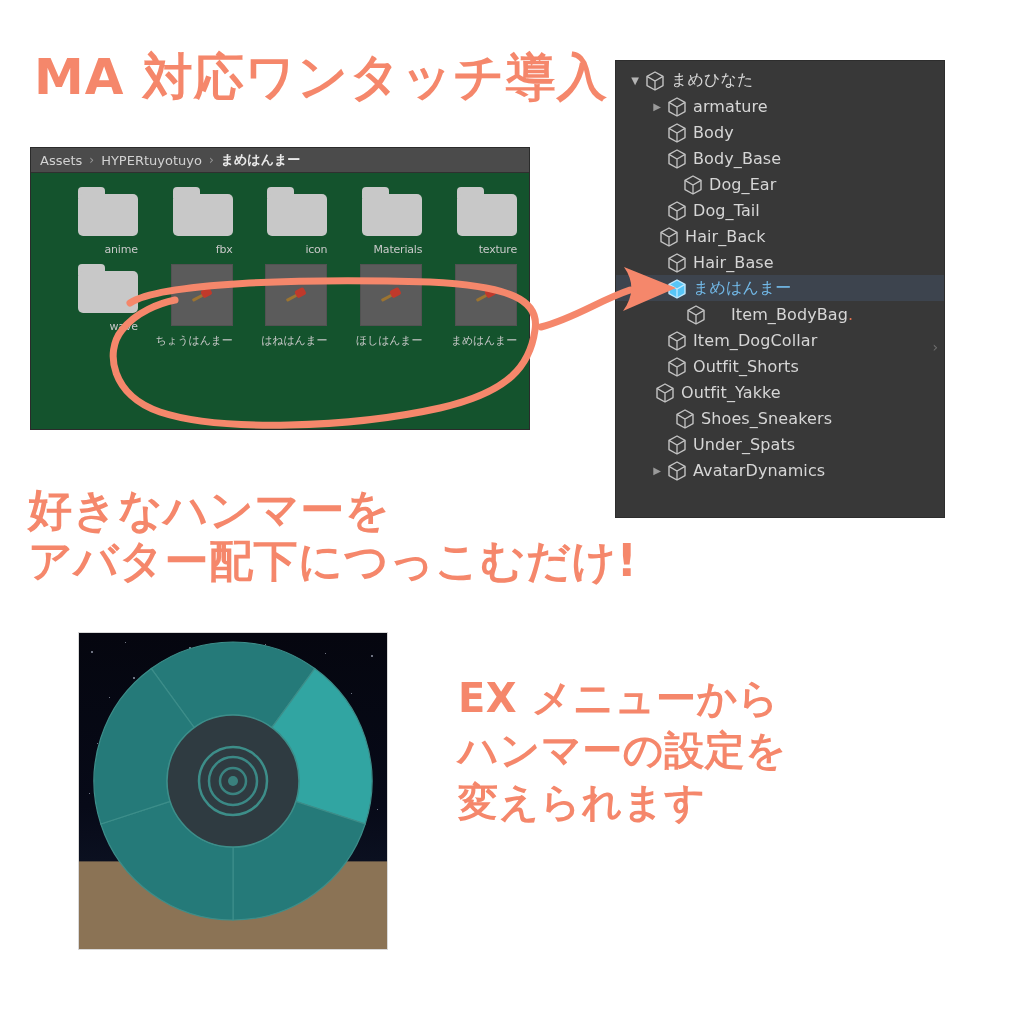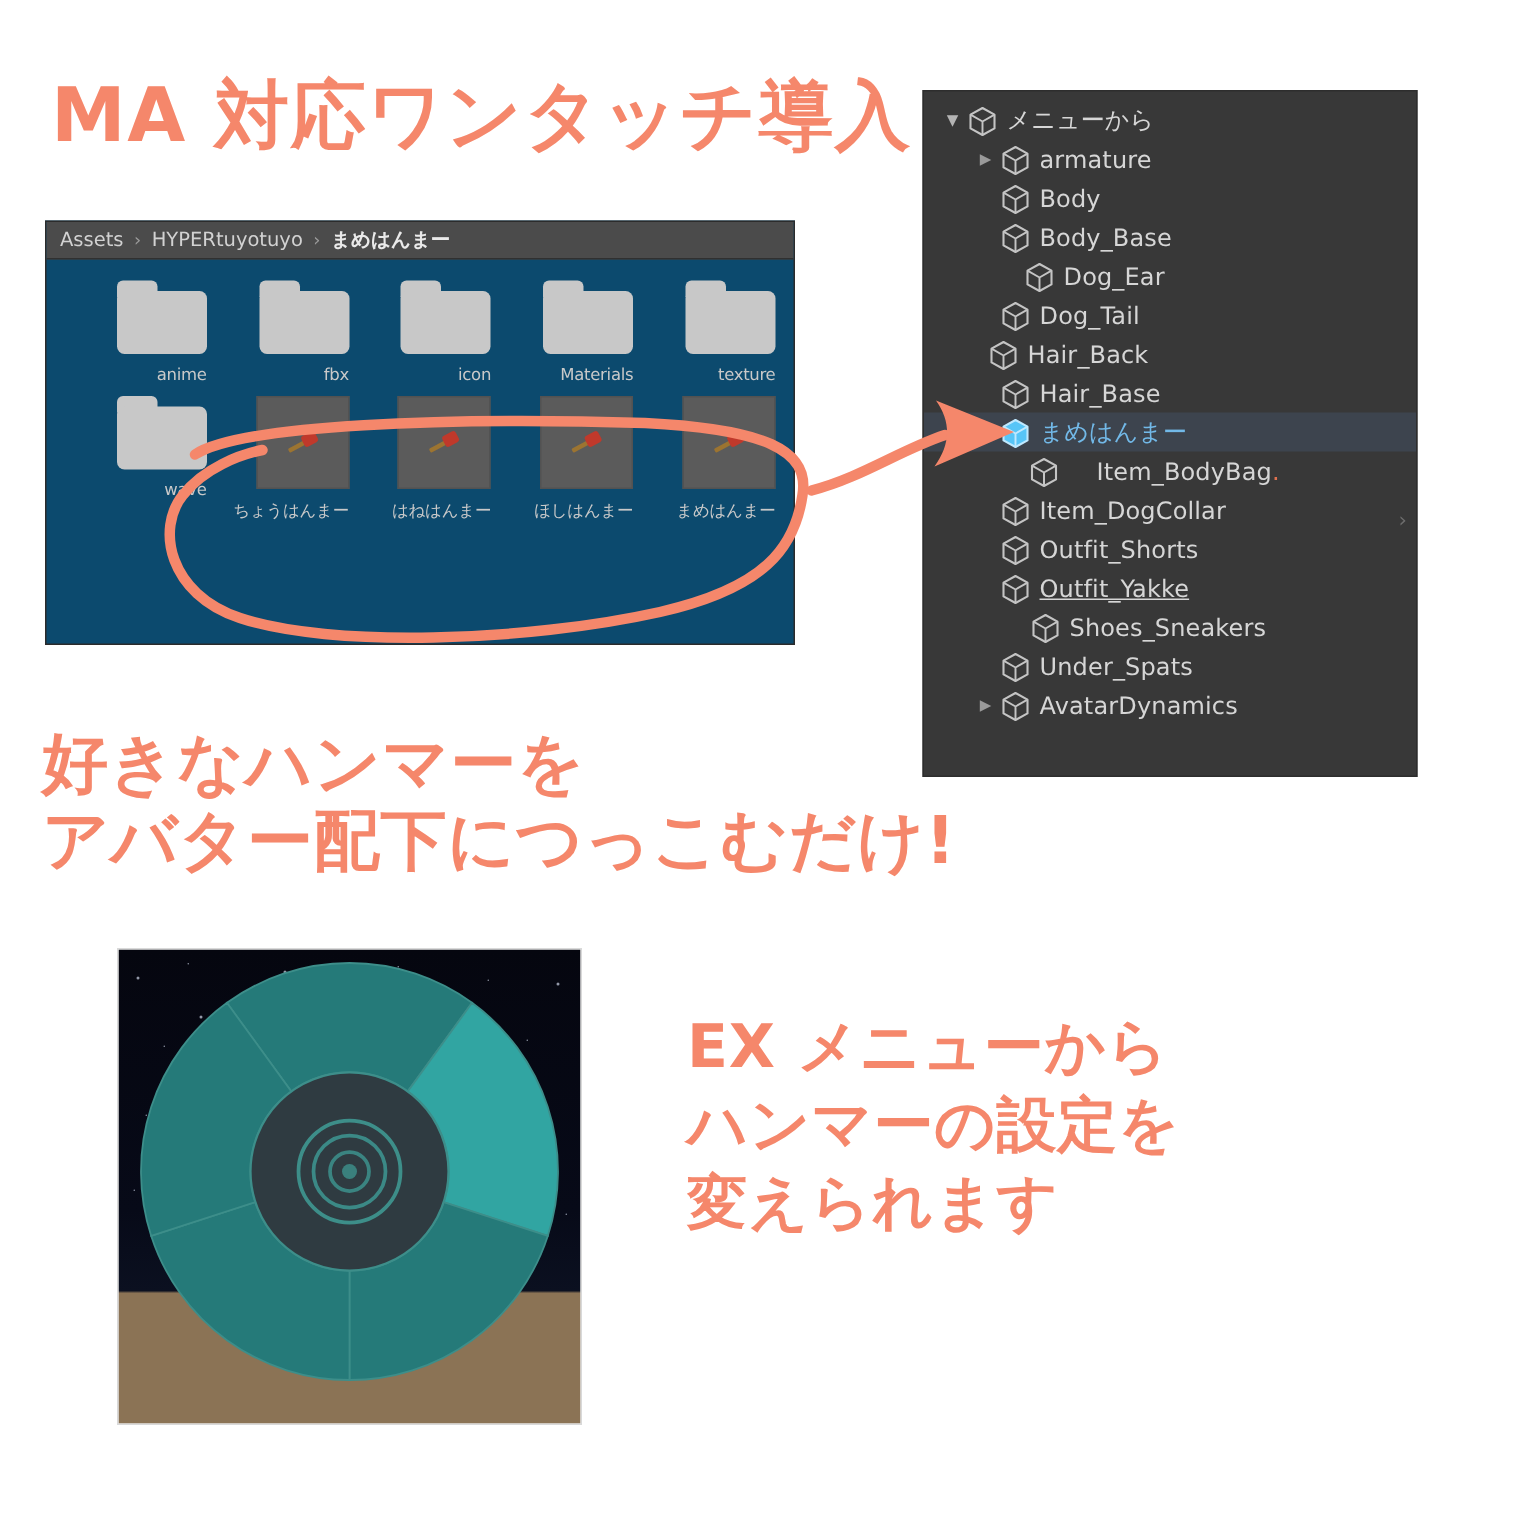--- a/index.html
+++ b/index.html
@@ -22,21 +22,21 @@
     letter-spacing: 0.5px;
   }
   #title-ma { left: 34px; top: 50px; font-size: 50px; letter-spacing: 1px; }
   #mid-copy { left: 28px; top: 484px; font-size: 44px; line-height: 1.16; }
   #right-copy { left: 458px; top: 672px; font-size: 40px; line-height: 1.30; }
 
   
   #assets-panel {
     position: absolute; left: 30px; top: 147px;
     width: 500px; height: 283px;
-    background: #0c4a6e;
+    background: #14532d;
     border: 1px solid #2b2b2b;
   }
   #assets-breadcrumb {
     height: 25px; background: #4b4b4b;
     display: flex; align-items: center; gap: 7px;
     padding: 0 9px;
     font-size: 13px; color: #d2d2d2;
     border-bottom: 1px solid #303030;
   }
   #assets-breadcrumb .crumb { white-space: nowrap; }
@@ -243,21 +243,21 @@
   </div>
 
   <div id="hierarchy-panel">
     <div id="hier-list">
         <div class="hier-row" style="padding-left: 10px;">
           <span class="twisty down">▼</span>
           <span class="cube"><svg viewBox="0 0 22 22" width="22" height="22">
               <path d="M11 2 L19 6.4 L19 15.6 L11 20 L3 15.6 L3 6.4 Z" fill="none" stroke="#c4c4c4" stroke-width="1.4" stroke-linejoin="round"></path>
               <path d="M3 6.4 L11 11 L19 6.4 M11 11 L11 20" fill="none" stroke="#c4c4c4" stroke-width="1.3"></path>
             </svg></span>
-          <span class="name">メニューから</span>
+          <span class="name">まめひなた</span>
         </div>
         <div class="hier-row" style="padding-left: 32px;">
           <span class="twisty">▶</span>
           <span class="cube"><svg viewBox="0 0 22 22" width="22" height="22">
               <path d="M11 2 L19 6.4 L19 15.6 L11 20 L3 15.6 L3 6.4 Z" fill="none" stroke="#c4c4c4" stroke-width="1.4" stroke-linejoin="round"></path>
               <path d="M3 6.4 L11 11 L19 6.4 M11 11 L11 20" fill="none" stroke="#c4c4c4" stroke-width="1.3"></path>
             </svg></span>
           <span class="name">armature</span>
         </div>
         <div class="hier-row" style="padding-left: 32px;">
@@ -333,29 +333,29 @@
           <span class="name">Item_DogCollar</span>
         </div>
         <div class="hier-row" style="padding-left: 32px;">
           <span class="twisty"></span>
           <span class="cube"><svg viewBox="0 0 22 22" width="22" height="22">
               <path d="M11 2 L19 6.4 L19 15.6 L11 20 L3 15.6 L3 6.4 Z" fill="none" stroke="#c4c4c4" stroke-width="1.4" stroke-linejoin="round"></path>
               <path d="M3 6.4 L11 11 L19 6.4 M11 11 L11 20" fill="none" stroke="#c4c4c4" stroke-width="1.3"></path>
             </svg></span>
           <span class="name">Outfit_Shorts</span>
         </div>
-        <div class="hier-row" style="padding-left: 32px; text-decoration: underline;">
+        <div class="hier-row" style="padding-left: 20px;">
           <span class="twisty"></span>
           <span class="cube"><svg viewBox="0 0 22 22" width="22" height="22">
               <path d="M11 2 L19 6.4 L19 15.6 L11 20 L3 15.6 L3 6.4 Z" fill="none" stroke="#c4c4c4" stroke-width="1.4" stroke-linejoin="round"></path>
               <path d="M3 6.4 L11 11 L19 6.4 M11 11 L11 20" fill="none" stroke="#c4c4c4" stroke-width="1.3"></path>
             </svg></span>
           <span class="name">Outfit_Yakke</span>
         </div>
-        <div class="hier-row" style="padding-left: 52px;">
+        <div class="hier-row" style="padding-left: 40px;">
           <span class="twisty"></span>
           <span class="cube"><svg viewBox="0 0 22 22" width="22" height="22">
               <path d="M11 2 L19 6.4 L19 15.6 L11 20 L3 15.6 L3 6.4 Z" fill="none" stroke="#c4c4c4" stroke-width="1.4" stroke-linejoin="round"></path>
               <path d="M3 6.4 L11 11 L19 6.4 M11 11 L11 20" fill="none" stroke="#c4c4c4" stroke-width="1.3"></path>
             </svg></span>
           <span class="name">Shoes_Sneakers</span>
         </div>
         <div class="hier-row" style="padding-left: 32px;">
           <span class="twisty"></span>
           <span class="cube"><svg viewBox="0 0 22 22" width="22" height="22">

